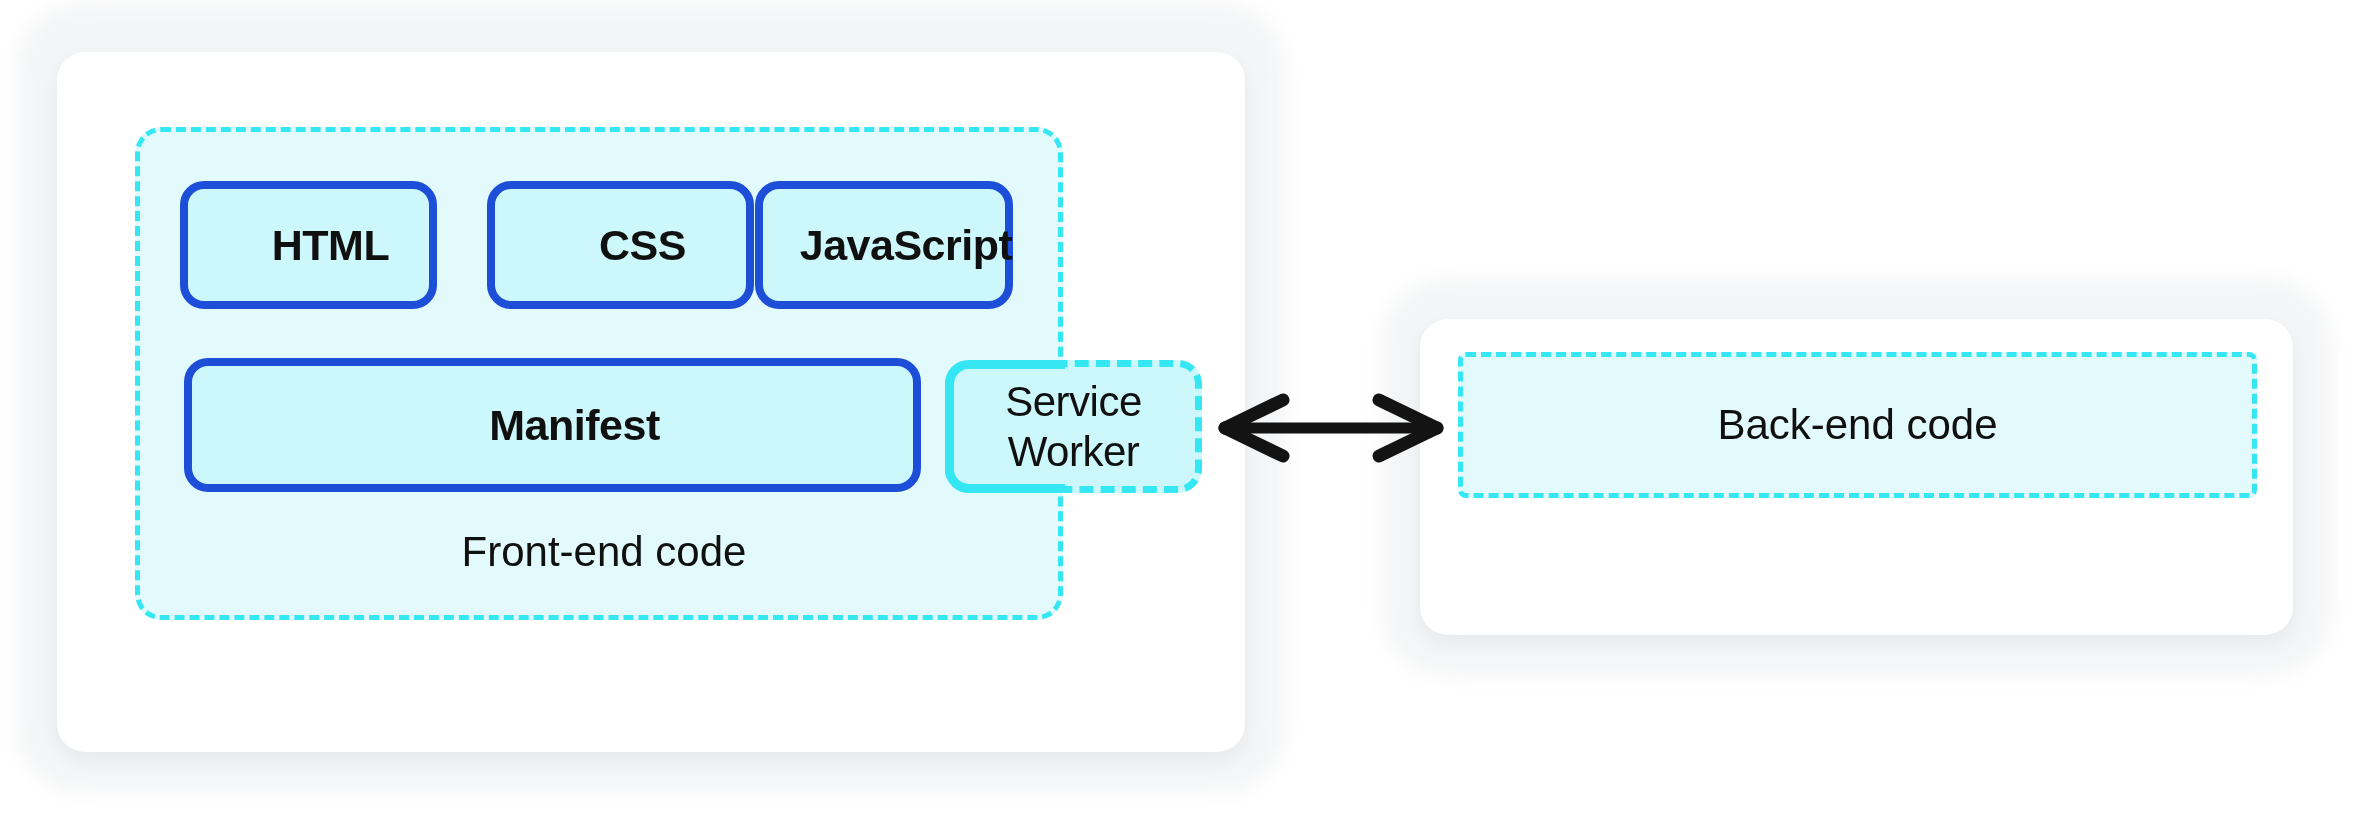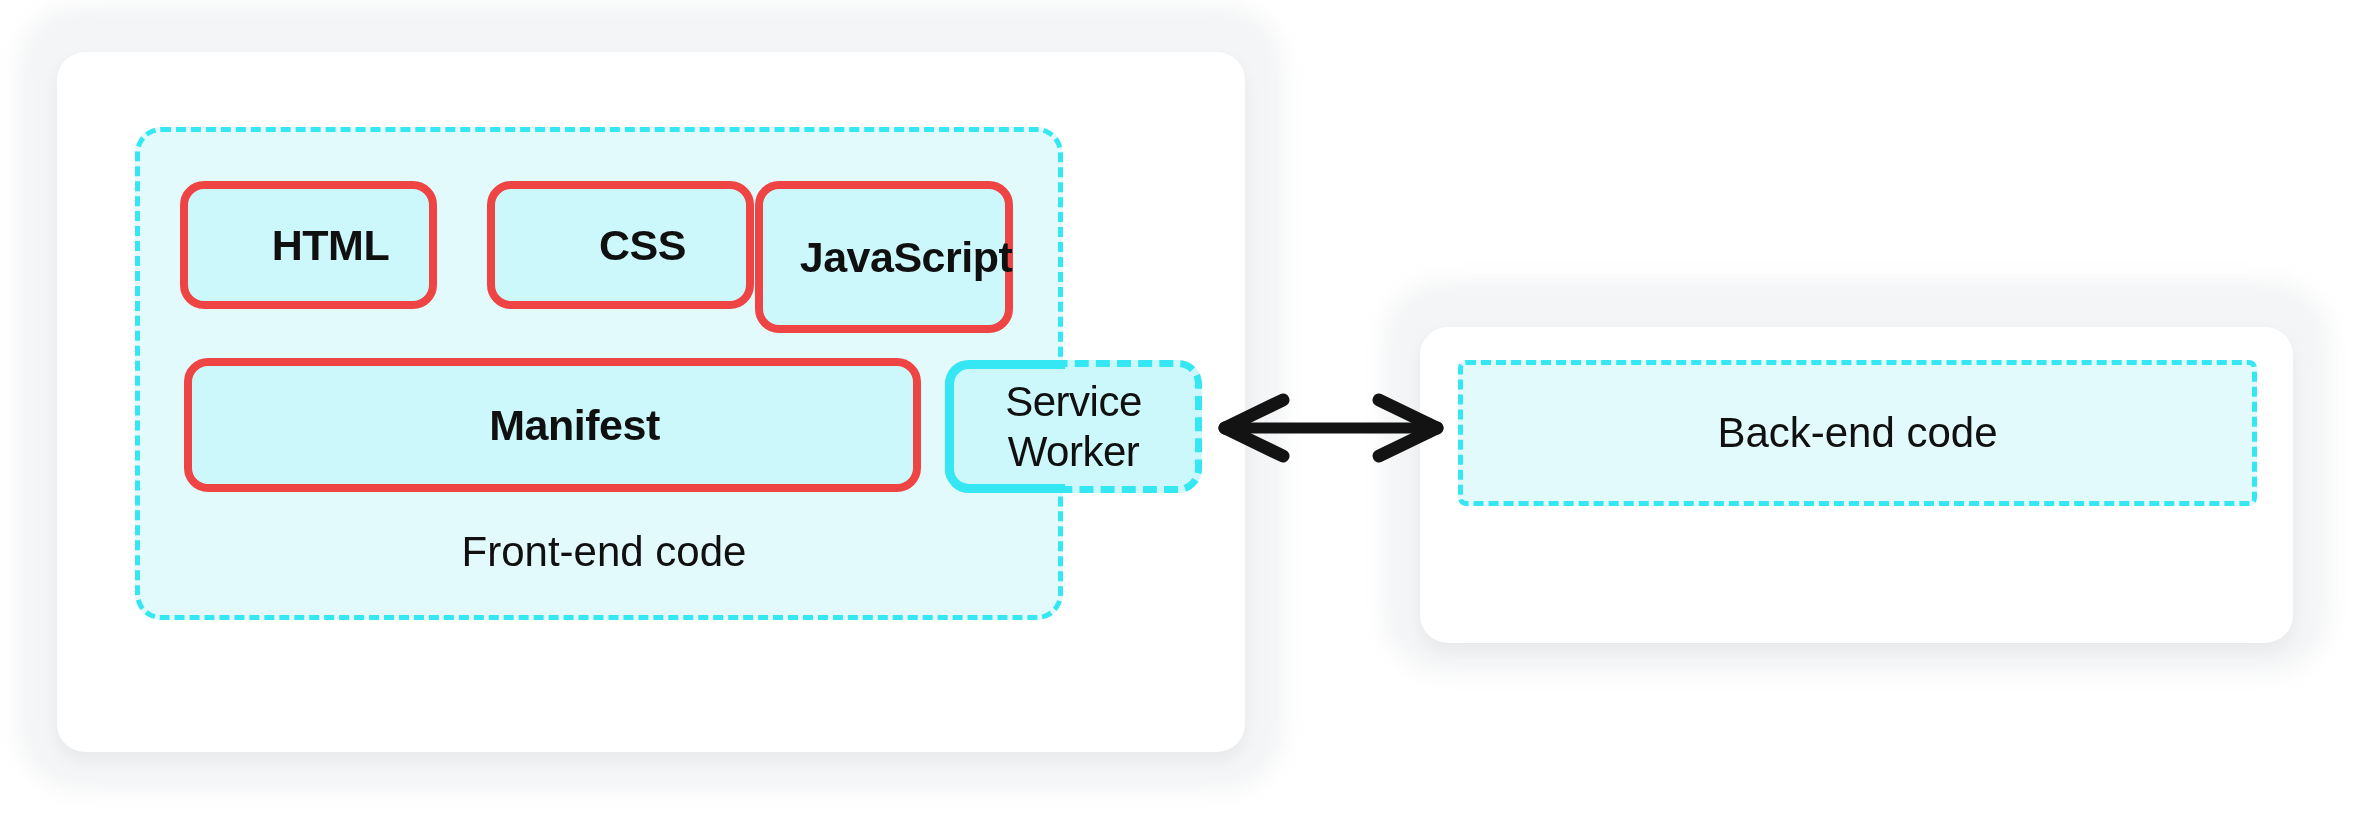--- a/index.html
+++ b/index.html
@@ -24,48 +24,48 @@
   .halo-device { left: 17px; top: 4px; width: 1268px; height: 788px; }
   .halo-server { left: 1382px; top: 279px; width: 949px; height: 396px; }
 
   .card {
     position: absolute;
     background: #ffffff;
     border-radius: 28px;
     box-shadow: 0 8px 18px rgba(30,40,50,0.06);
   }
   .device-card { left: 57px; top: 52px; width: 1188px; height: 700px; }
-  .server-card { left: 1420px; top: 327px; width: 873px; height: 316px; }
+  .server-card { left: 1420px; top: 319px; width: 873px; height: 316px; }
 
   
   .frontend-box {
     position: absolute;
     left: 78px; top: 75px; width: 928px; height: 493px;
     background: #e3fafd;
     border: 5px dashed #35e7f2;
     border-radius: 26px;
     box-sizing: border-box;
     z-index: 1;
   }
 
   
   .node {
     position: absolute;
     background: #ccf7fb;
-    border: 8px solid #ef4444;
+    border: 8px solid #1d4ed8;
     border-radius: 24px;
     box-sizing: border-box;
     display: flex; align-items: center; justify-content: center;
     font-weight: bold; font-size: 43px; letter-spacing: -0.5px;
     z-index: 2;
     padding-left: 44px;
   }
   .html-box     { left: 123px; top: 129px; width: 257px; height: 128px; }
   .css-box      { left: 408px; top: 129px; width: 267px; height: 128px; margin-left: 22px; }
-  .js-box       { left: 698px; top: 129px; width: 258px; height: 152px; }
+  .js-box       { left: 698px; top: 129px; width: 258px; height: 128px; }
   .manifest-box { left: 127px; top: 306px; width: 737px; height: 134px; }
 
   
   .sw-box {
     position: absolute;
     left: 888px; top: 308px; width: 257px; height: 133px;
     background: #ccf7fb;
     border-radius: 24px;
     z-index: 3;
     display: flex; align-items: center; 

